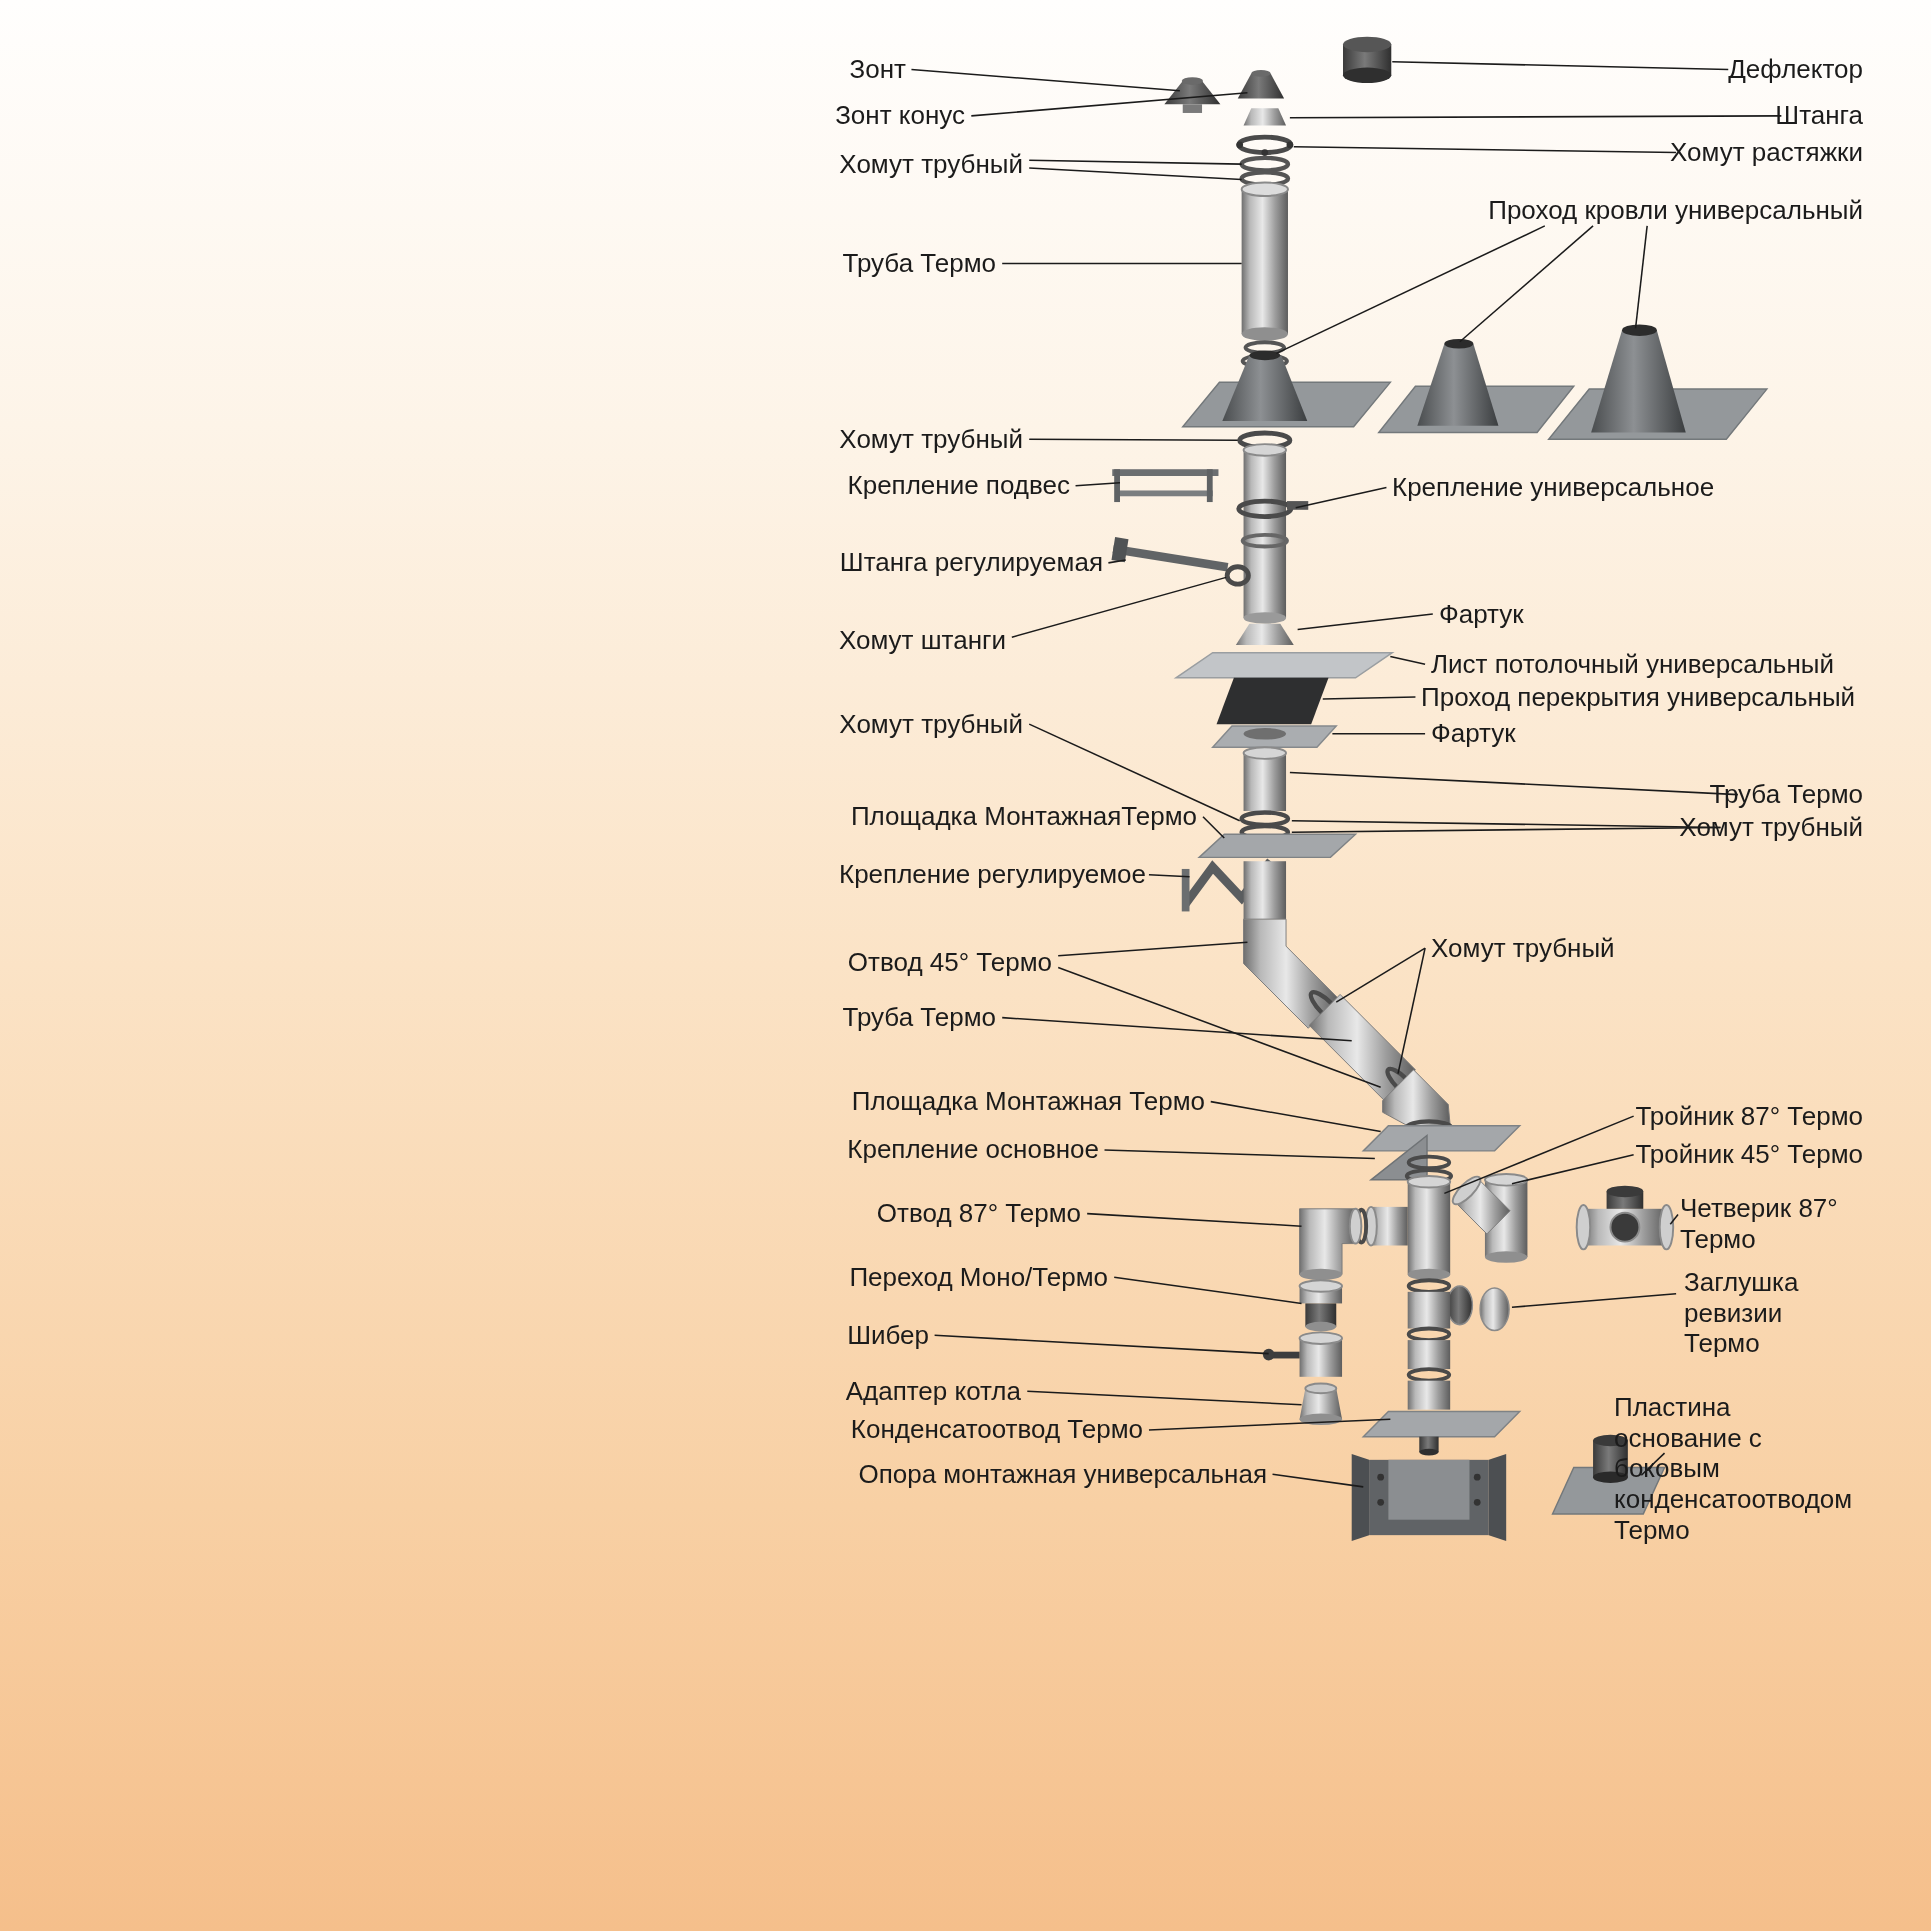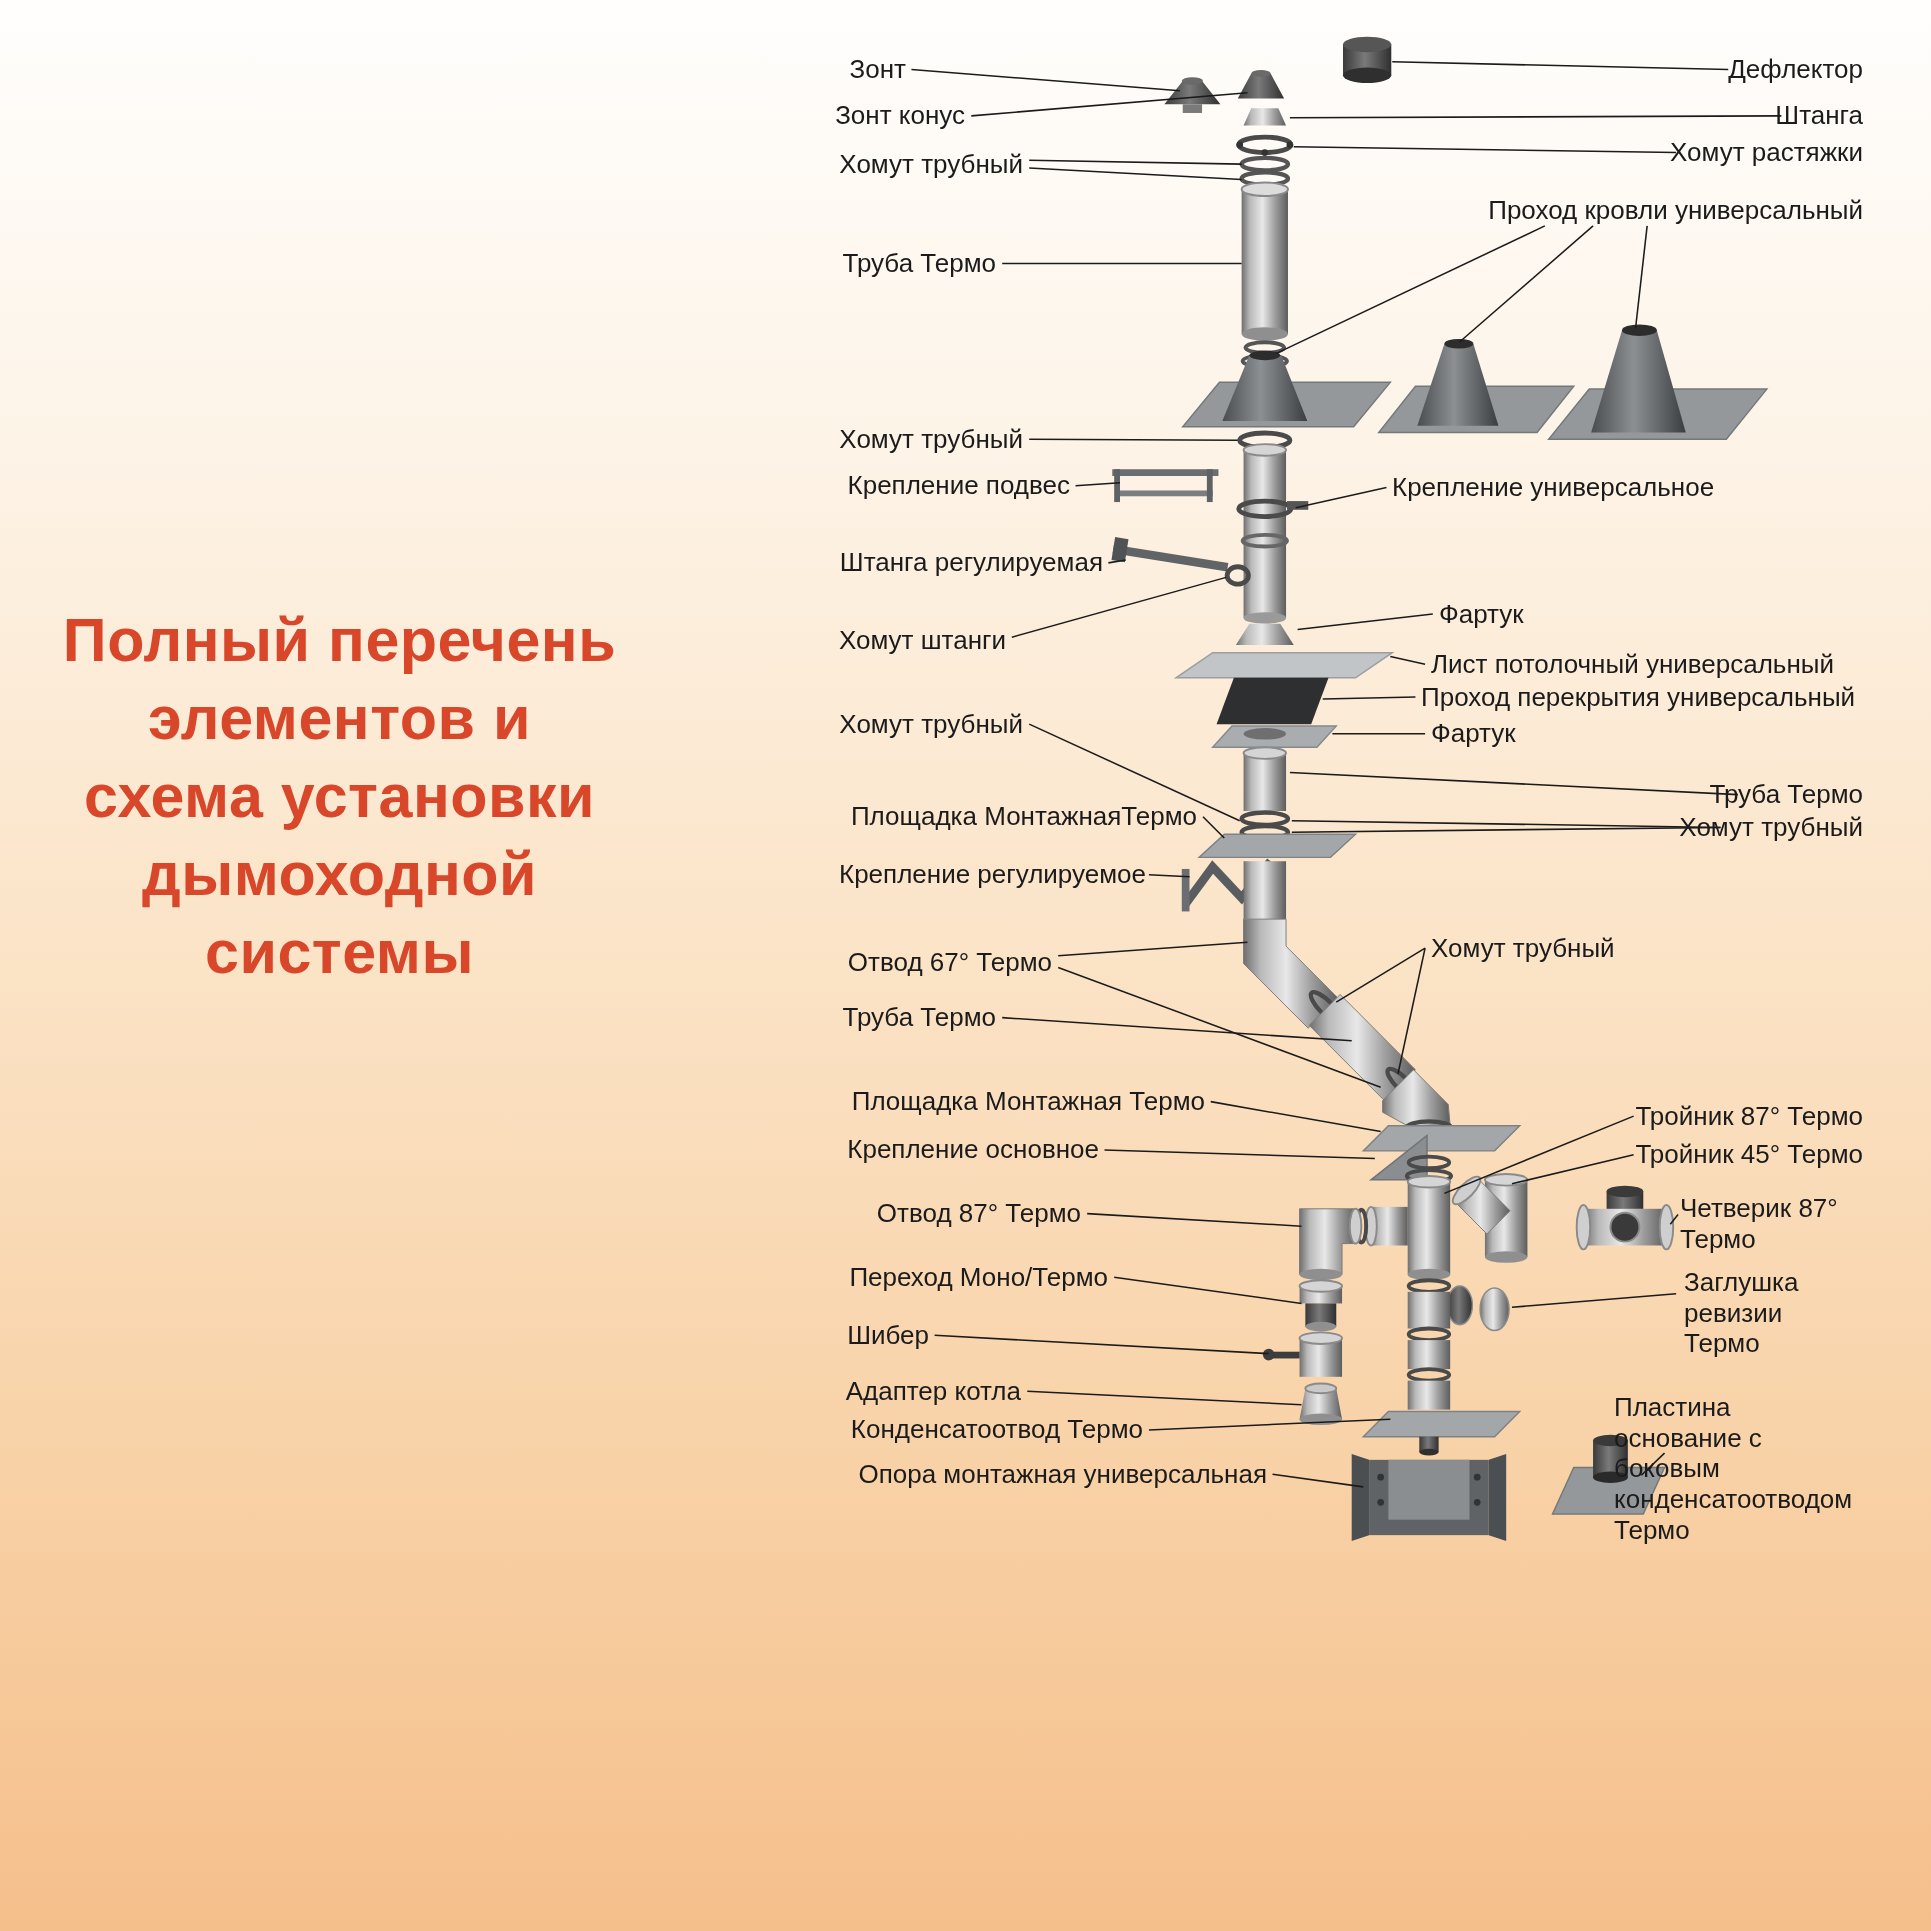--- a/index.html
+++ b/index.html
@@ -333,34 +333,33 @@
       <line x1="1436" y1="505" x2="1342" y2="526"></line>
       <line x1="1484" y1="636" x2="1344" y2="652"></line>
       <line x1="1476" y1="688" x2="1440" y2="680"></line>
       <line x1="1466" y1="722" x2="1370" y2="724"></line>
       <line x1="1476" y1="760" x2="1380" y2="760"></line>
       <line x1="1476" y1="982" x2="1384" y2="1038"></line>
       <line x1="1476" y1="982" x2="1448" y2="1112"></line>
     </g>
   </svg>
 
-  <div class="title">Полный перечень элементов и схема установки дымоходной системы</div>
 
   <div class="lbl ra" style="right:1025px;top:54px">Зонт</div>
   <div class="lbl ra" style="right:966px;top:100px">Зонт конус</div>
   <div class="lbl ra" style="right:908px;top:149px">Хомут трубный</div>
   <div class="lbl ra" style="right:935px;top:248px">Труба Термо</div>
   <div class="lbl ra" style="right:908px;top:424px">Хомут трубный</div>
   <div class="lbl ra" style="right:861px;top:470px">Крепление подвес</div>
   <div class="lbl ra" style="right:828px;top:547px">Штанга регулируемая</div>
   <div class="lbl ra" style="right:925px;top:625px">Хомут штанги</div>
   <div class="lbl ra" style="right:908px;top:709px">Хомут трубный</div>
   <div class="lbl ra" style="right:734px;top:801px">Площадка МонтажнаяТермо</div>
   <div class="lbl ra" style="right:785px;top:859px">Крепление регулируемое</div>
-  <div class="lbl ra" style="right:879px;top:947px">Отвод 67° Термо</div>
+  <div class="lbl ra" style="right:879px;top:947px">Отвод 45° Термо</div>
   <div class="lbl ra" style="right:935px;top:1002px">Труба Термо</div>
   <div class="lbl ra" style="right:726px;top:1086px">Площадка Монтажная Термо</div>
   <div class="lbl ra" style="right:832px;top:1134px">Крепление основное</div>
   <div class="lbl ra" style="right:850px;top:1198px">Отвод 87° Термо</div>
   <div class="lbl ra" style="right:823px;top:1262px">Переход Моно/Термо</div>
   <div class="lbl ra" style="right:1002px;top:1320px">Шибер</div>
   <div class="lbl ra" style="right:910px;top:1376px">Адаптер котла</div>
   <div class="lbl ra" style="right:788px;top:1414px">Конденсатоотвод Термо</div>
   <div class="lbl ra" style="right:664px;top:1459px">Опора монтажная универсальная</div>
 

